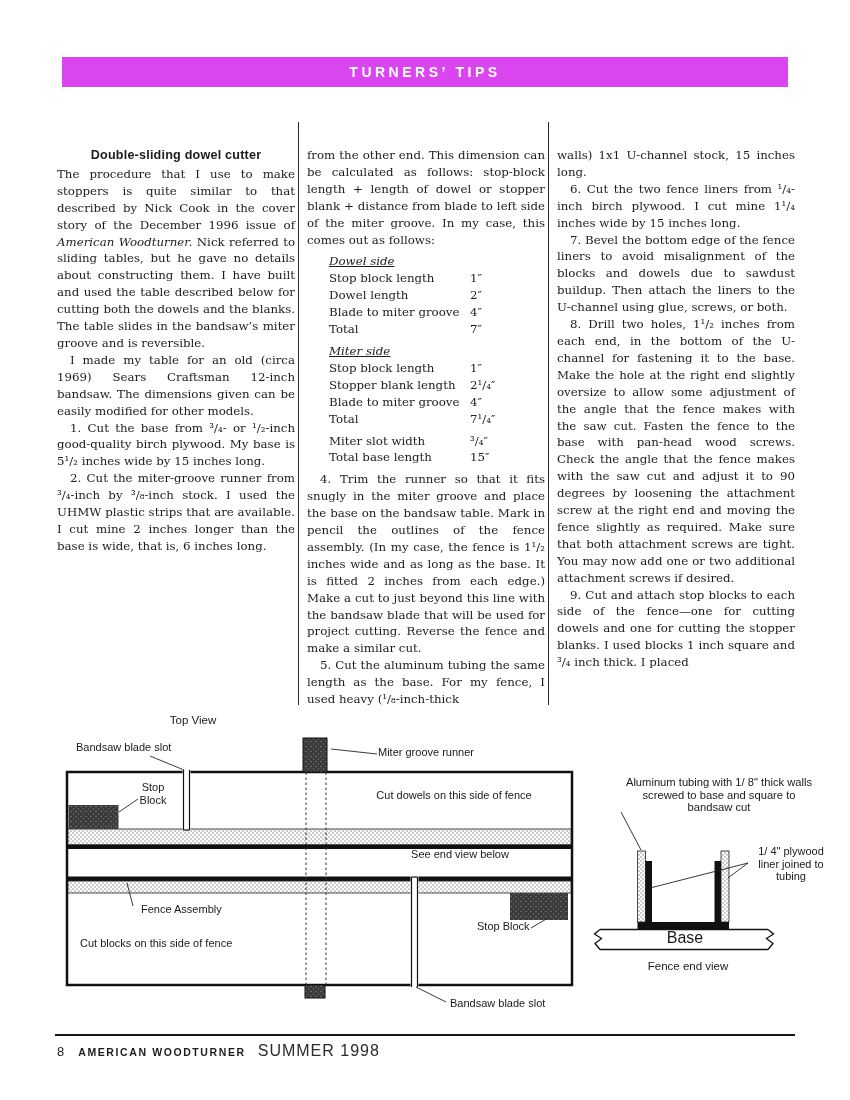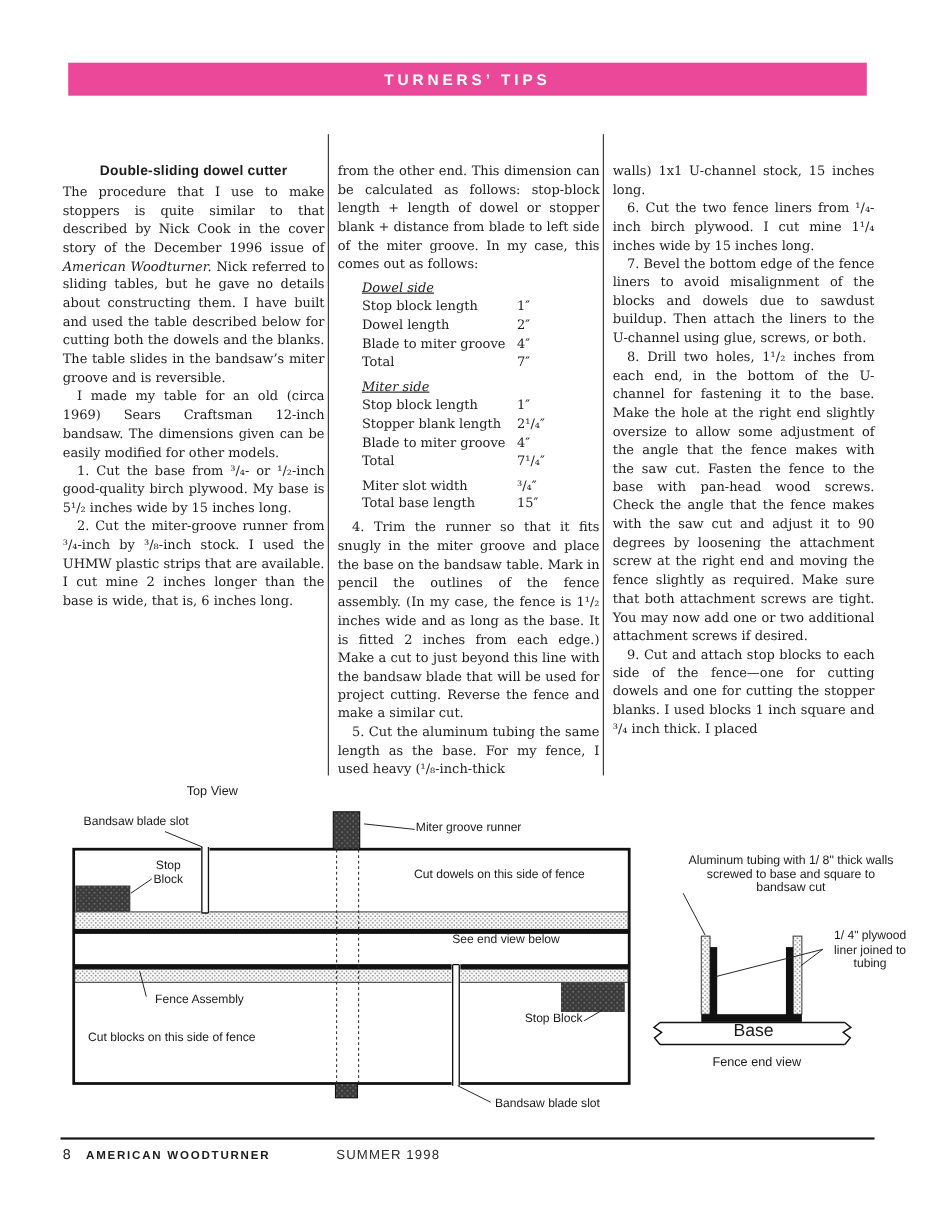--- a/index.html
+++ b/index.html
@@ -1,19 +1,19 @@
 <!DOCTYPE html>
 <html><head>
 <meta charset="utf-8">
 <style>
   html,body{margin:0;padding:0;background:#e8e8e8;}
   .page{position:relative;width:850px;height:1100px;background:#ffffff;overflow:hidden;
         font-family:"DejaVu Serif", serif;color:#1c1c1c;}
   
-  .header-bar{position:absolute;left:62px;top:57px;width:726px;height:30px;background:#ec4899;
+  .header-bar{position:absolute;left:62px;top:57px;width:726px;height:30px;background:#d946ef;
         display:flex;align-items:center;justify-content:center;}
   .header-bar span{color:#ffffff;font-family:"Liberation Sans", sans-serif;font-weight:bold;
         font-size:14px;letter-spacing:3.5px;}
   
   .colrule{position:absolute;top:122px;width:1px;height:583px;background:#2a2a2a;}
   .col{position:absolute;top:147px;width:238px;font-size:11.8px;line-height:16.9px;
         text-align:justify;}
   .col h2{margin:0 0 2px 0;font-family:"Liberation Sans", sans-serif;font-size:12.6px;
         font-weight:bold;letter-spacing:.2px;text-align:center;}
   .col p{margin:0;text-indent:13px;}
@@ -31,21 +31,21 @@
   .diagram-svg{position:absolute;left:0;top:700px;}
   .dlabel{position:absolute;font-family:"Liberation Sans", sans-serif;font-size:11px;
         line-height:12.5px;color:#1a1a1a;white-space:pre-line;}
   .dcenter{text-align:center;}
   
   .footer-rule{position:absolute;left:55px;top:1034px;width:740px;height:2px;background:#161616;}
   .footer{position:absolute;left:57px;top:1042px;display:flex;align-items:baseline;
         font-family:"Liberation Sans", sans-serif;}
   .footer .pgnum{font-size:13px;margin-right:14px;}
   .footer .mag{font-size:10.5px;font-weight:bold;letter-spacing:1.6px;margin-right:12px;}
-  .footer .issue{font-size:12px;letter-spacing:1px;color:#2b2b2b;margin-left:48px;}
+  .footer .issue{font-size:16px;letter-spacing:1px;color:#2b2b2b;}
 </style>
 </head>
 <body>
 
 <div class="page">
 
   <div class="header-bar">
     <span>TURNERS’ TIPS</span>
   </div>
 

